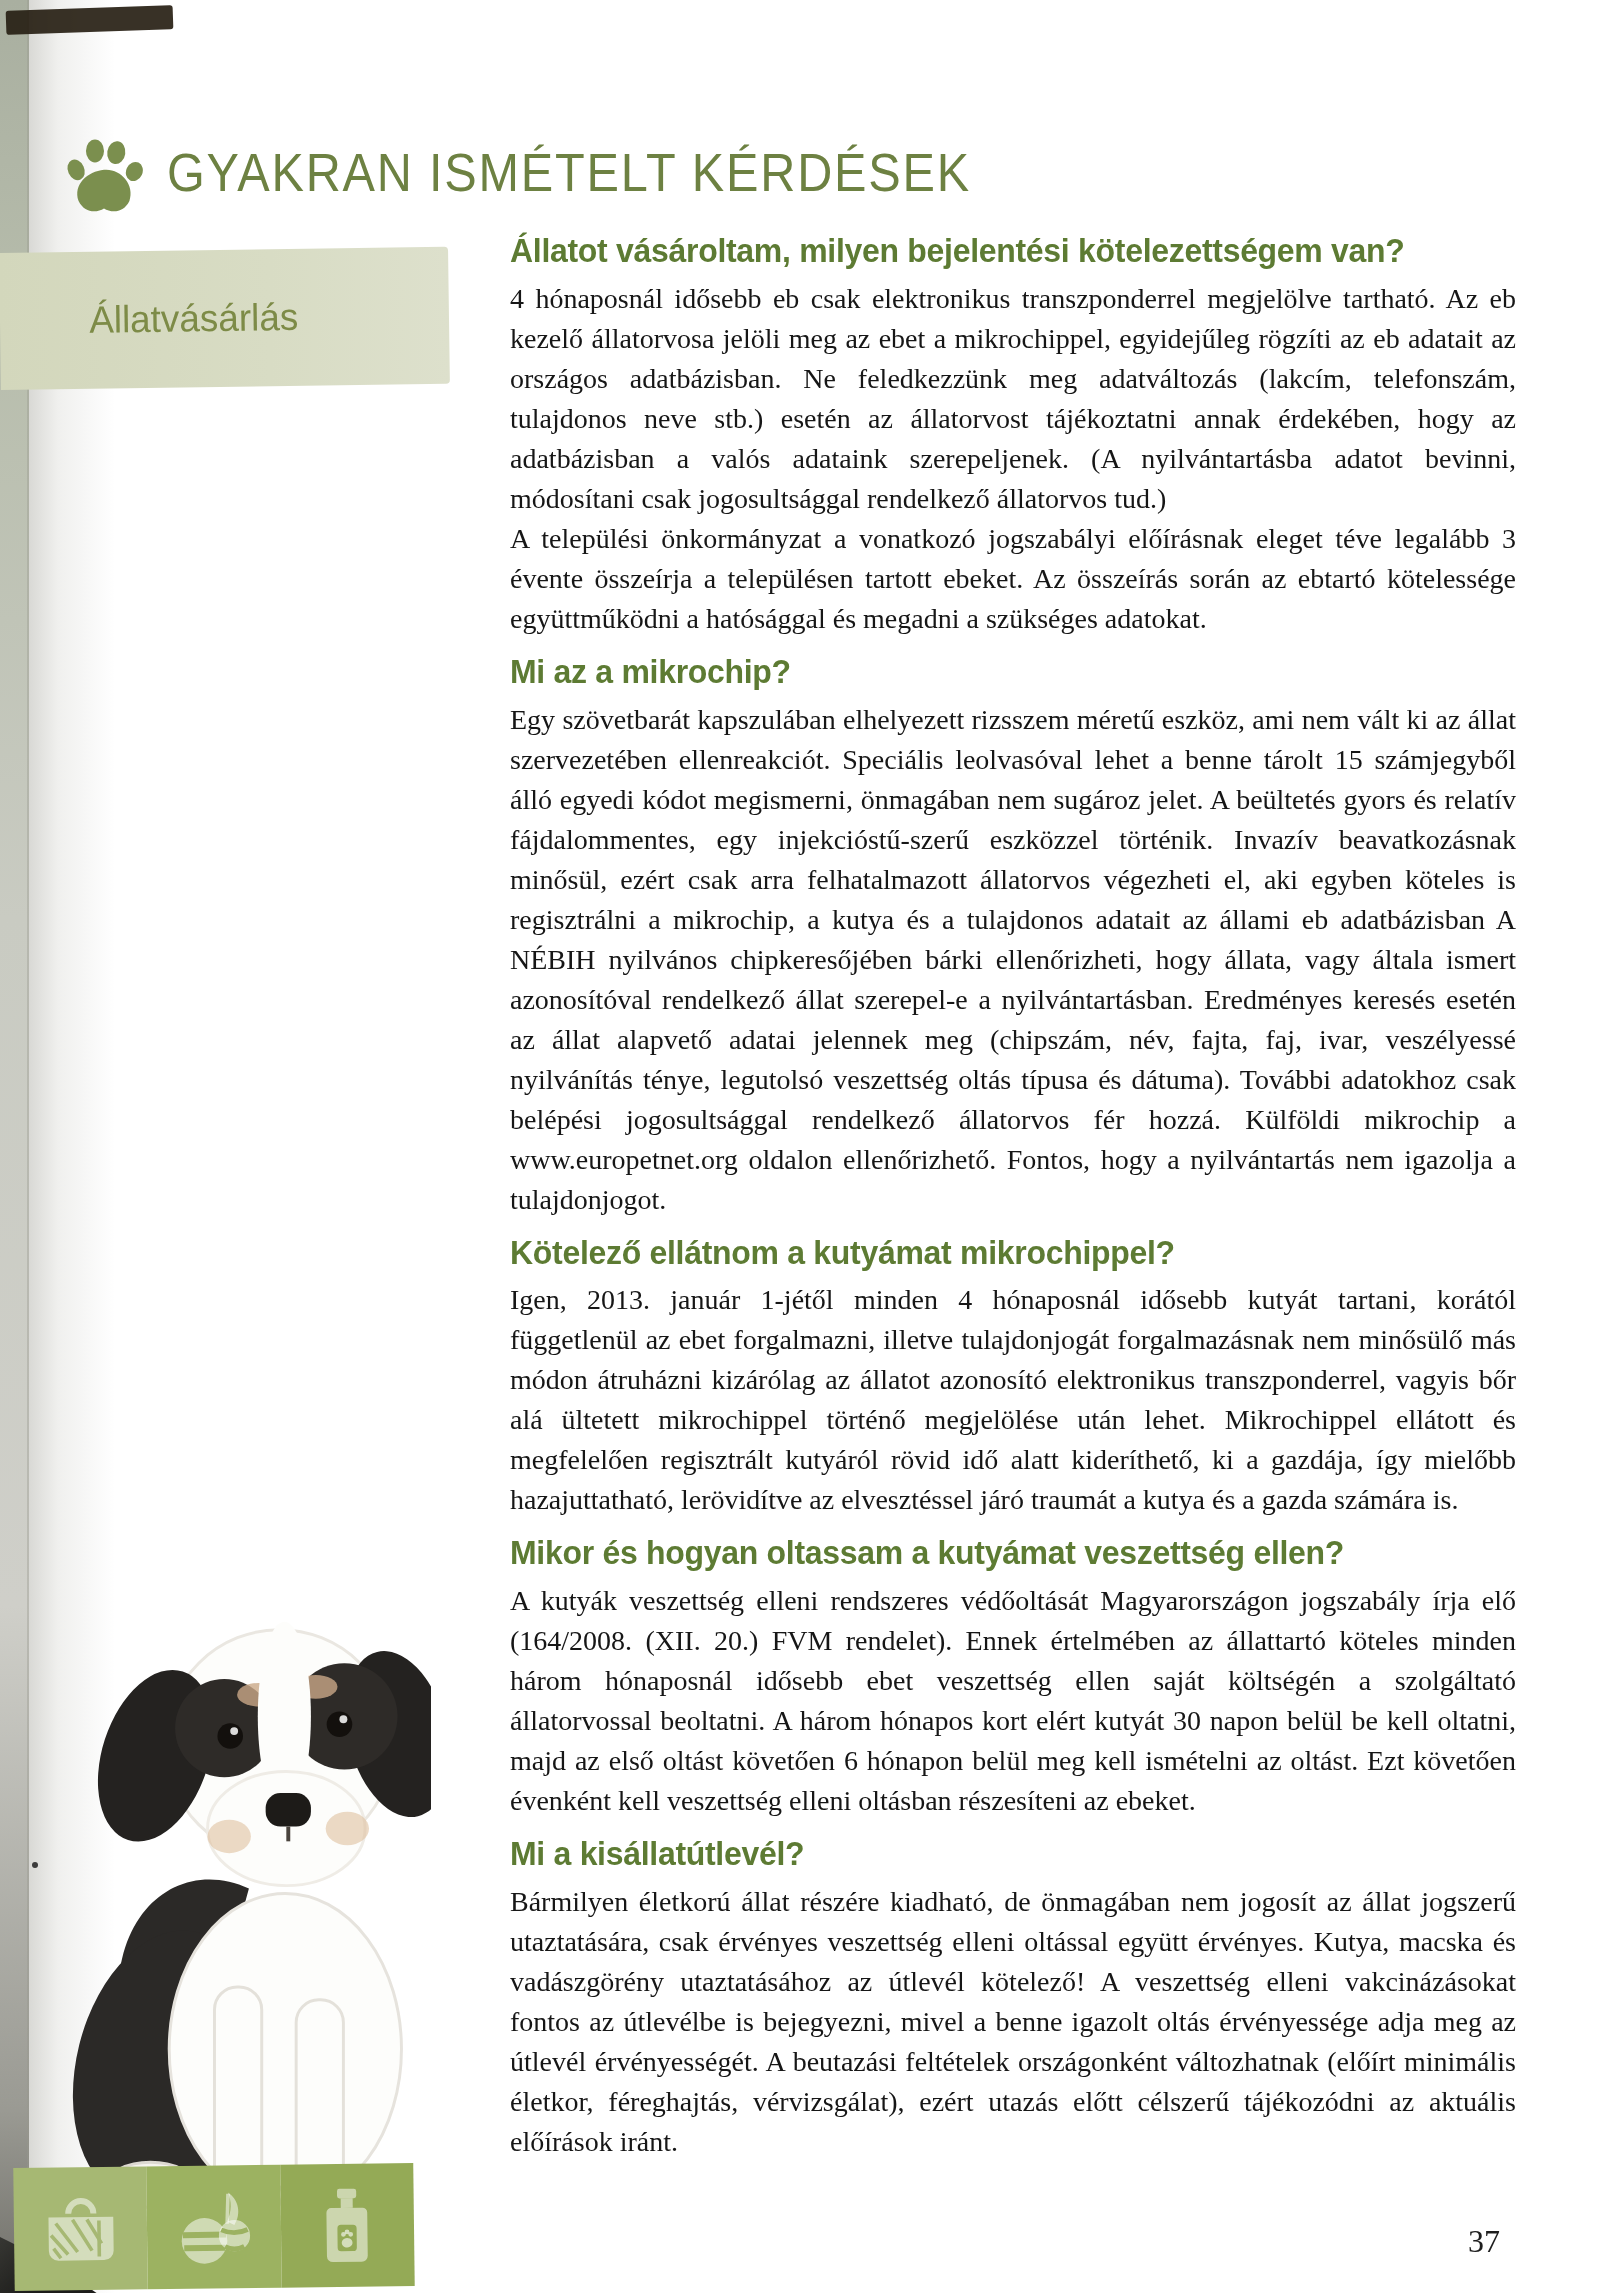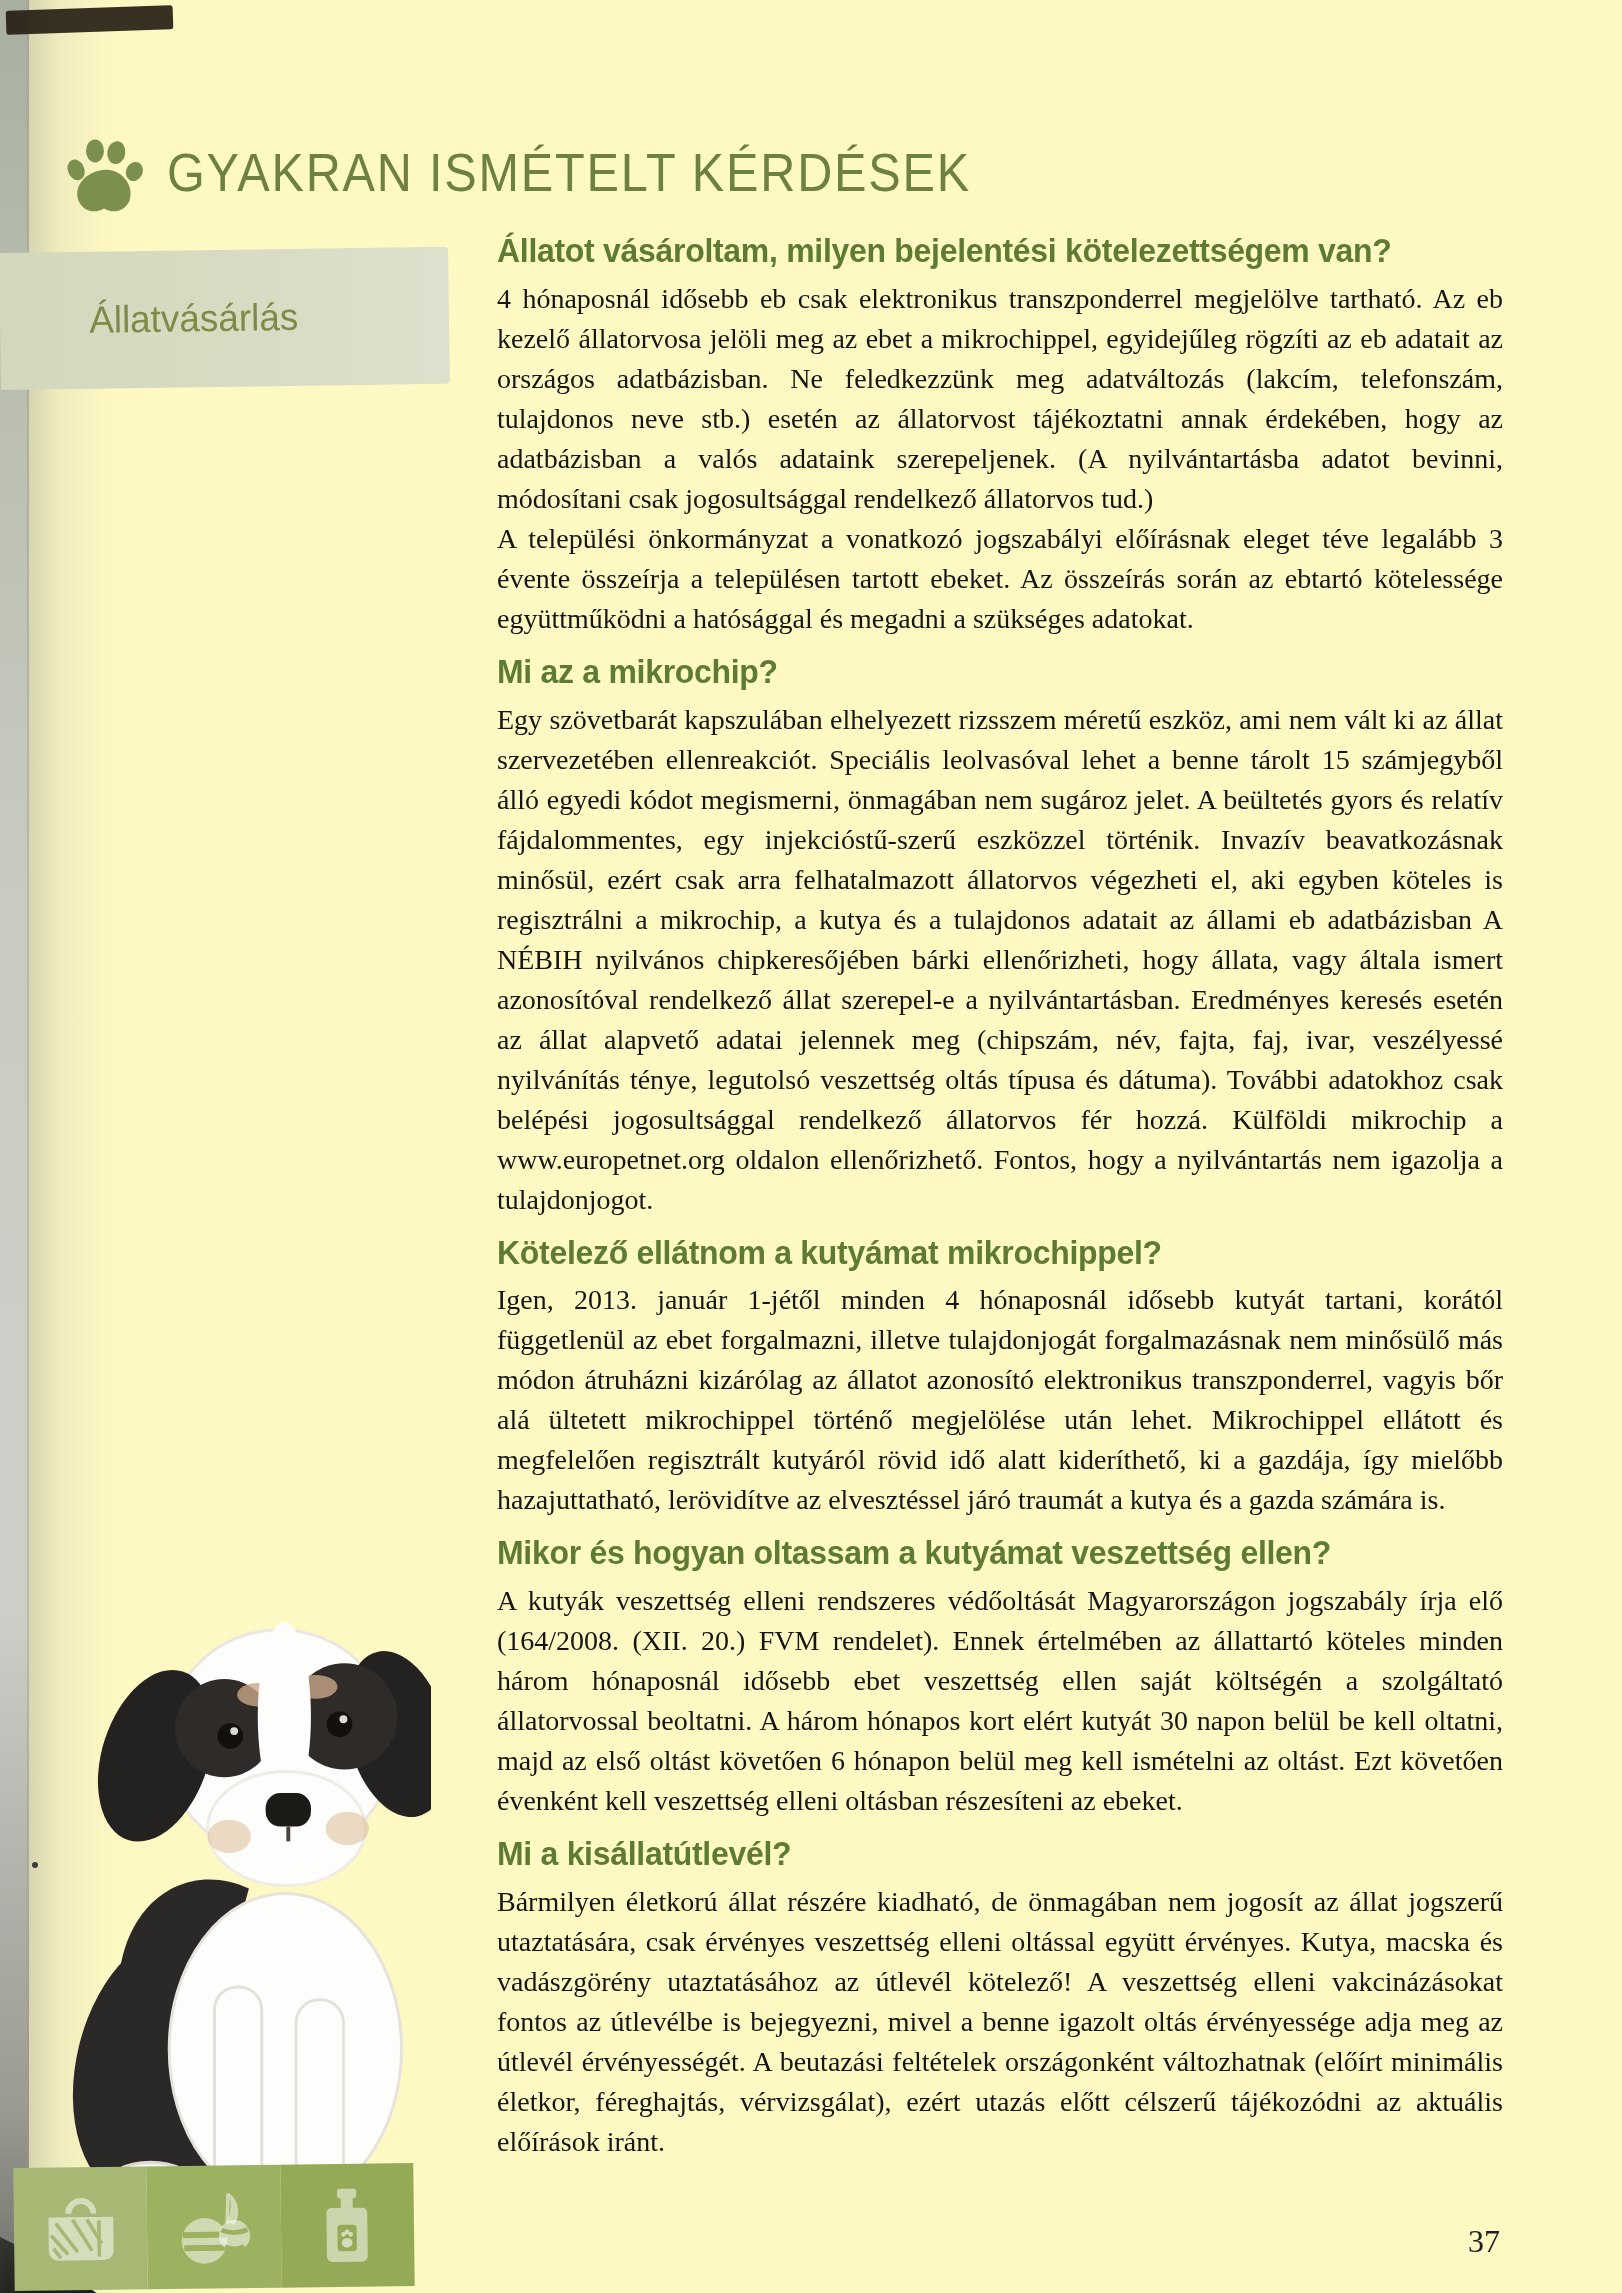--- a/index.html
+++ b/index.html
@@ -1,19 +1,19 @@
 <!DOCTYPE html>
 <html lang="hu"><head>
 <meta charset="utf-8">
 <style>
   html,body{margin:0;padding:0;background:#e8e6e0;}
   .page{
     position:relative;
     width:1622px;height:2294px;
-    background:#fef9c3;
+    background:#ffffff;
     overflow:hidden;
     font-family:"Liberation Serif", serif;
   }
   
   .edge-strip{
     position:absolute;left:0;top:0;width:29px;height:2294px;
     background:linear-gradient(180deg,#a9afa0 0%,#b7bdac 14%,#c9cbc2 40%,#cfcfc9 70%,#9a9a93 92%,#6f6e68 100%);
   }
   .gutter-shade{
     position:absolute;left:27.4px;top:0;width:88px;height:2294px;
@@ -45,21 +45,21 @@
     border-radius:0 3.9px 3.9px 0;
     display:flex;align-items:center;
   }
   .band-label{
     font-family:"Liberation Sans", sans-serif;
     font-size:38px;color:#7d8b47;padding-left:92px;
     transform:scaleX(.97);transform-origin:left center;
   }
   
   .main-col{
-    position:absolute;left:497px;top:231px;width:1006px;
+    position:absolute;left:510px;top:231px;width:1006px;
     color:#161616;
   }
   .qa h2{
     font-family:"Liberation Sans", sans-serif;
     font-size:34px;font-weight:bold;color:#5d7b33;
     margin:0 0 8.8px 0;letter-spacing:-0.3px;
     transform:scaleX(.94);transform-origin:left center;
     white-space:nowrap;
   }
   .qa + .qa{margin-top:13px;}

